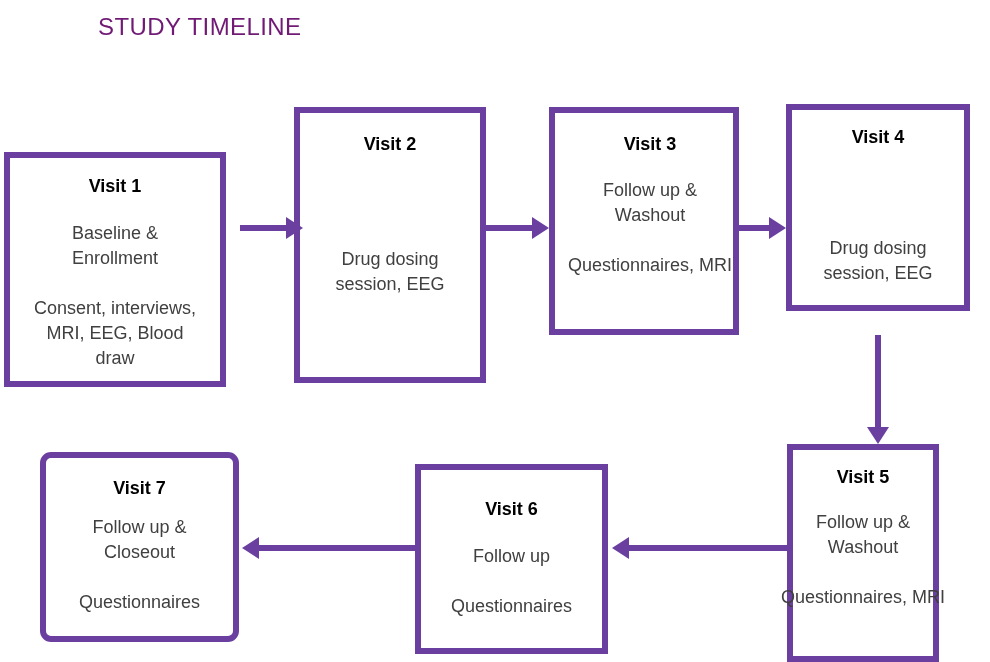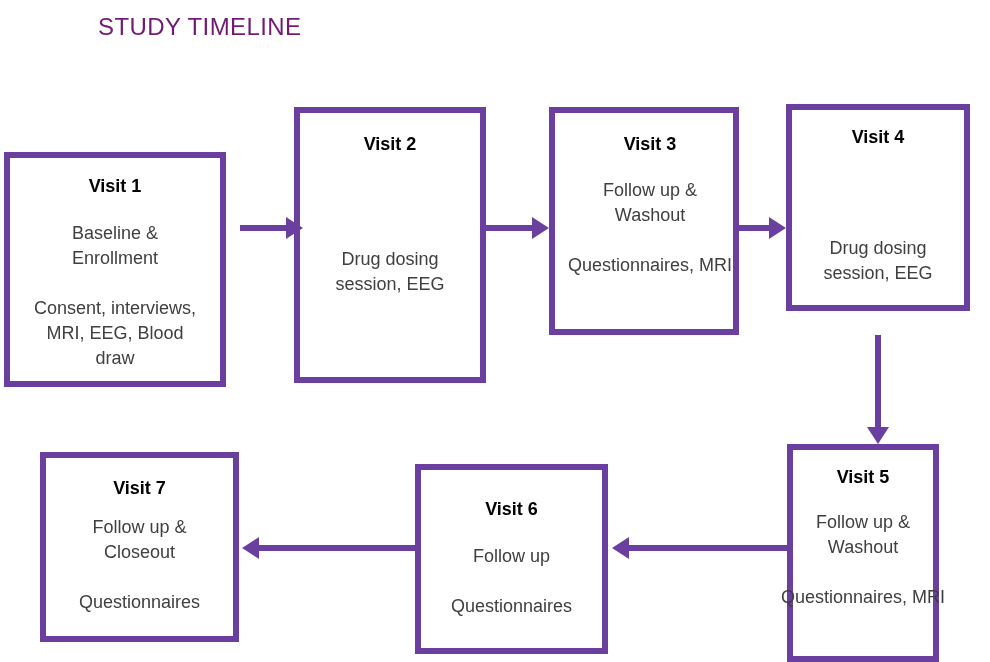--- a/index.html
+++ b/index.html
@@ -59,21 +59,21 @@
 
   
   #node-v1 { left: 4px;  top: 104px; width: 222px; height: 235px; padding-top: 17px; margin-top: 48px; }
   #node-v2 { left: 294px; top: 107px; width: 192px; height: 276px; padding-top: 20px; }
   #node-v3 { left: 549px; top: 107px; width: 190px; height: 228px; padding-top: 20px; padding-left: 12px; }
   #node-v4 { left: 786px; top: 104px; width: 184px; height: 207px; padding-top: 16px; }
 
   
   #node-v5 { left: 787px; top: 444px; width: 152px; height: 218px; padding-top: 16px; }
   #node-v6 { left: 415px; top: 464px; width: 193px; height: 190px; padding-top: 28px; }
-  #node-v7 { left: 40px;  top: 452px; width: 199px; height: 190px; padding-top: 19px; }
+  #node-v7 { left: 40px;  top: 452px; width: 199px; height: 190px; padding-top: 19px; border-radius: 11px; }
 
   
   .conn {
     position: absolute;
   }
   .h-line {
     position: absolute;
     height: 6px;
     background: #6B3FA0;
   }

